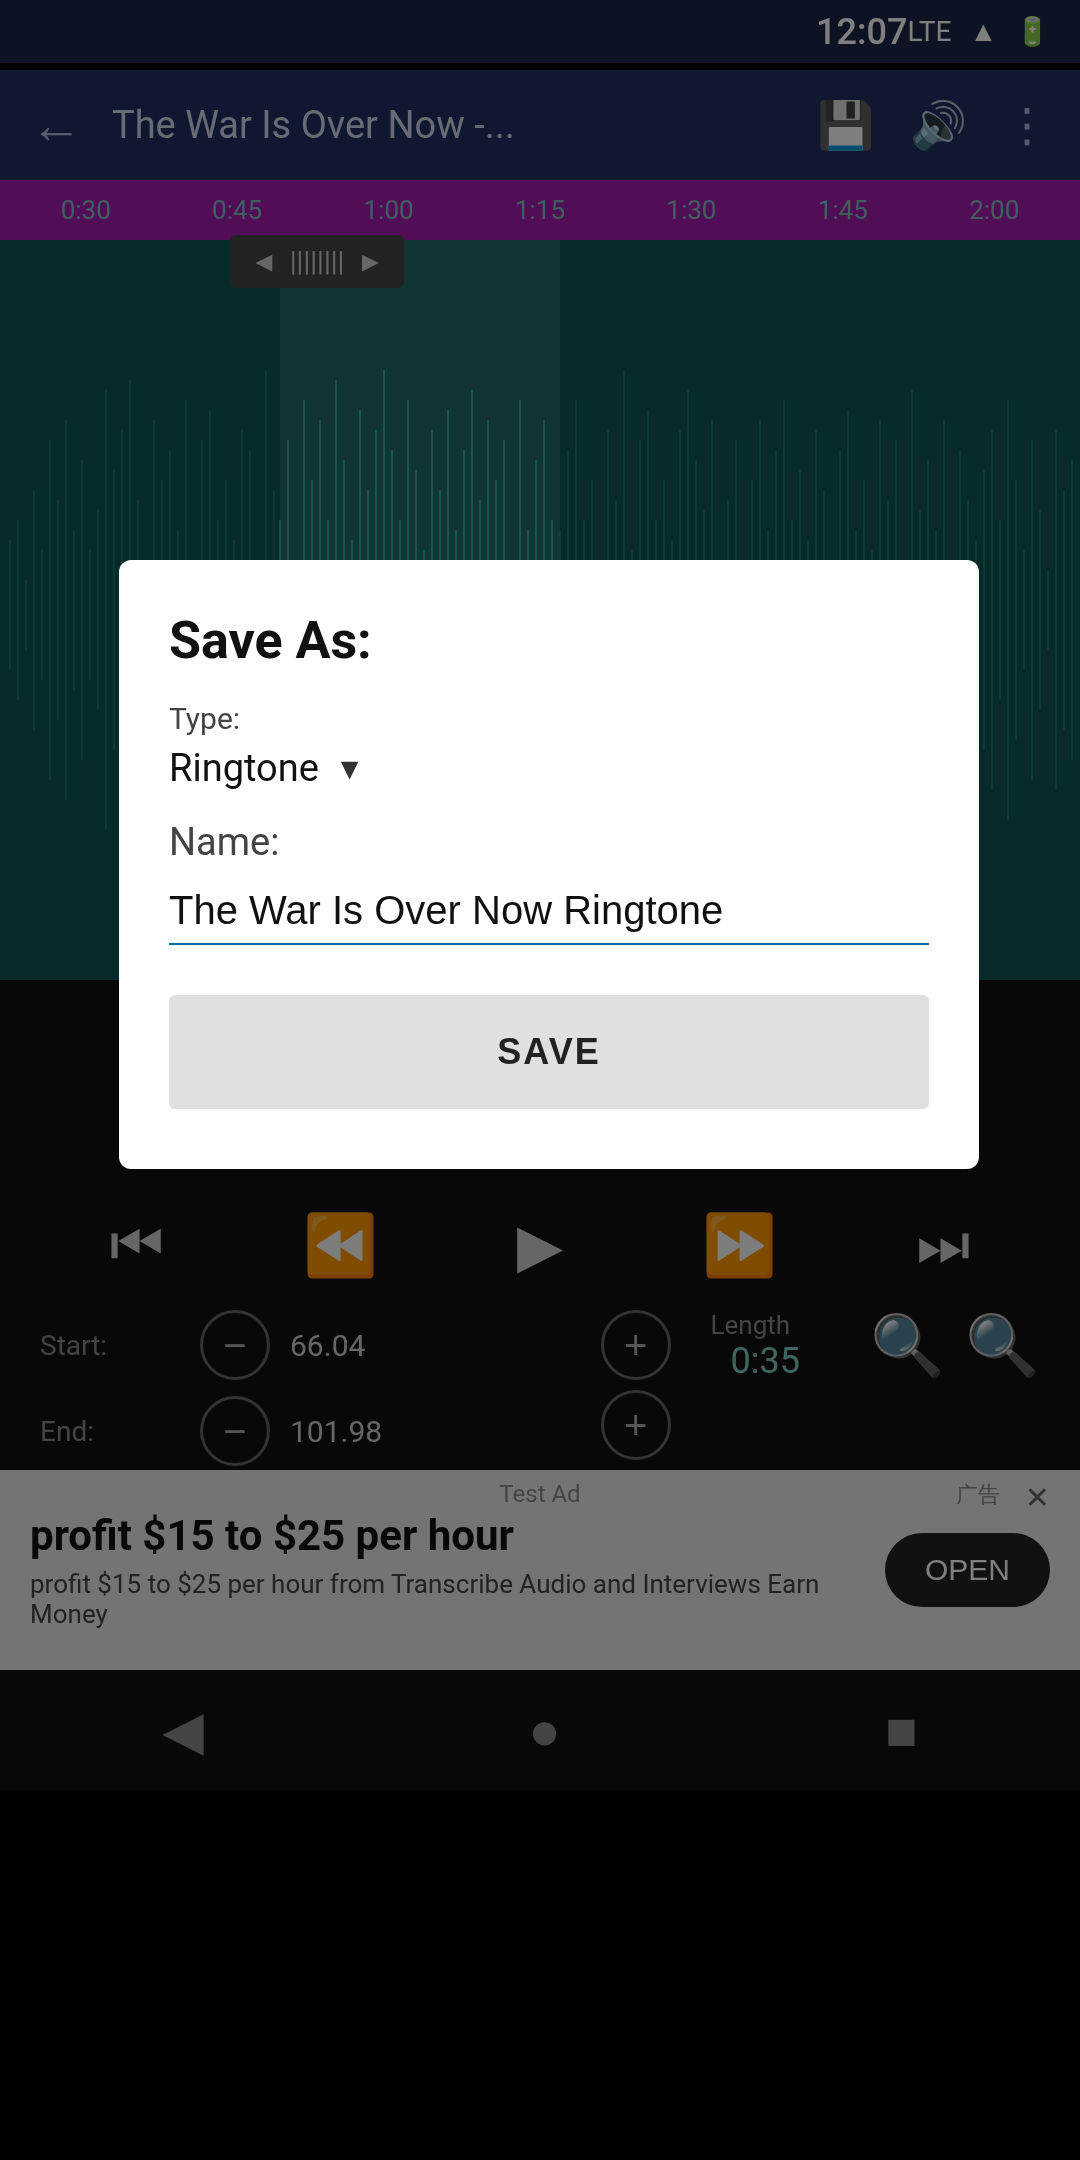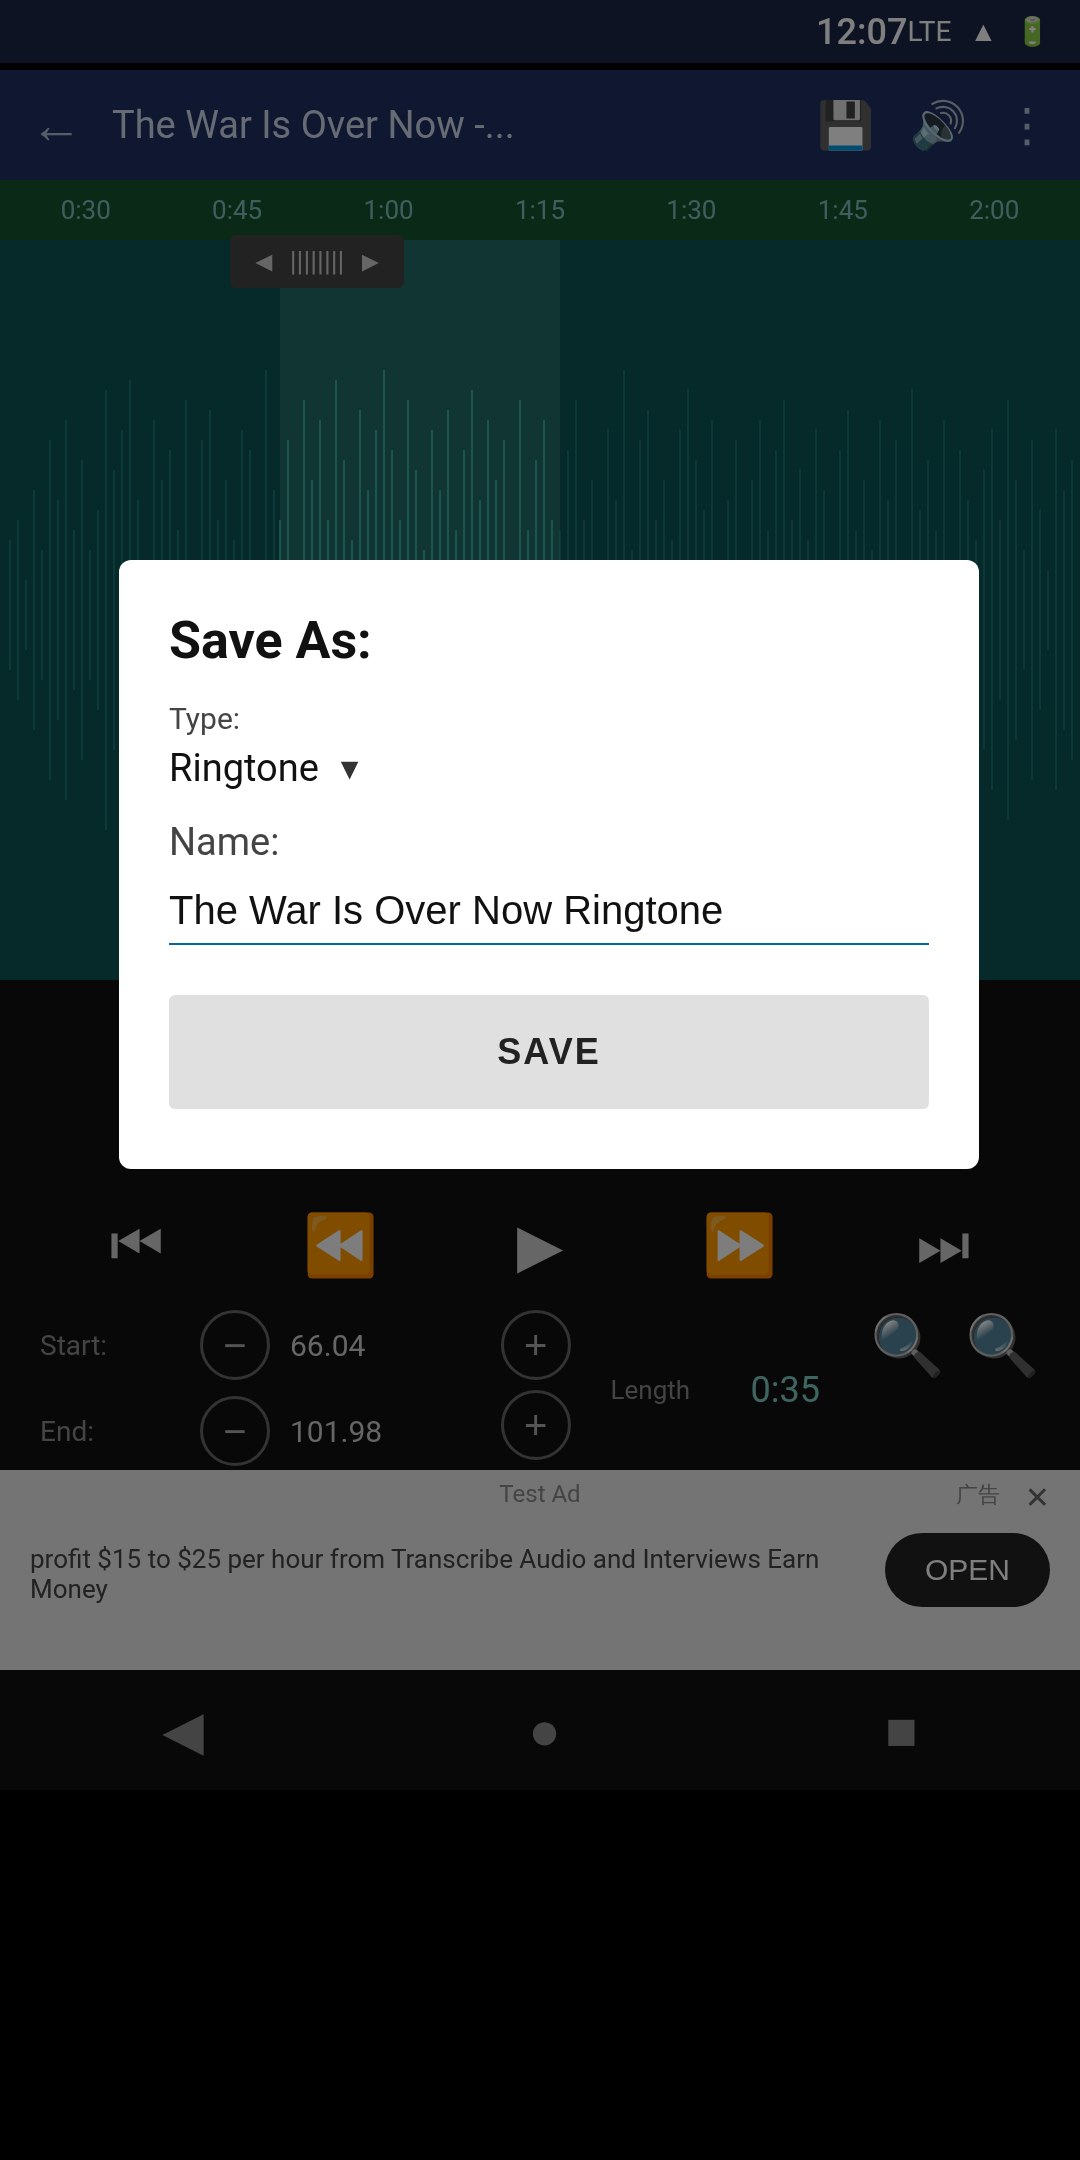--- a/index.html
+++ b/index.html
@@ -98,21 +98,21 @@
       overflow: hidden;
     }
 
     
     .timeline-ruler {
       position: absolute;
       top: 0;
       left: 0;
       width: 100%;
       height: 60px;
-      background: #14532d;
+      background: #a21caf;
       display: flex;
       align-items: center;
       justify-content: flex-end;
     }
 
     .timeline-ruler-labels {
       display: flex;
       width: 100%;
       justify-content: space-around;
       padding: 0 10px;
@@ -829,35 +829,36 @@
     <div style="display:flex; align-items:center; gap:20px">
       <span class="pos-label">End:</span>
       <button class="pos-circle-btn">−</button>
       <span class="pos-value">101.98</span>
     </div>
   </div>
   <div style="display:flex; flex-direction:column; align-items:center; gap:10px; margin-left:20px">
     <button class="pos-circle-btn">+</button>
     <button class="pos-circle-btn">+</button>
   </div>
-  <div style="display:flex; flex-direction:row; align-items:center; margin-left:20px">
+  <div style="display:flex; flex-direction:column; align-items:center; margin-left:20px">
     <span class="pos-label" style="font-size:26px; color:#888;">Length</span>
     <span class="pos-value" style="font-size:36px; color:#7ecac0;">0:35</span>
   </div>
   <div class="pos-zoom">
     <span style="color:#7ecac0; font-size:60px; cursor:pointer;">🔍</span>
     <span style="color:#aaa; font-size:60px; cursor:pointer;">🔍</span>
   </div>
 </div>
 
 <div class="ad-banner">
   <div style="position:absolute; top:10px; left:50%; transform:translateX(-50%); color:#888; font-size:24px;">Test Ad</div>
   <span class="ad-label">广告</span>
   <span class="ad-close">✕</span>
   <div class="ad-text-block">
+    <div class="ad-headline">profit $15 to $25 per hour</div>
     <div class="ad-sub">profit $15 to $25 per hour from Transcribe Audio and Interviews Earn Money</div>
   </div>
   <button class="ad-open-btn">OPEN</button>
 </div>
 
 <div class="nav-bar">
   <button class="nav-btn">◀</button>
   <button class="nav-btn">●</button>
   <button class="nav-btn">■</button>
 </div>

